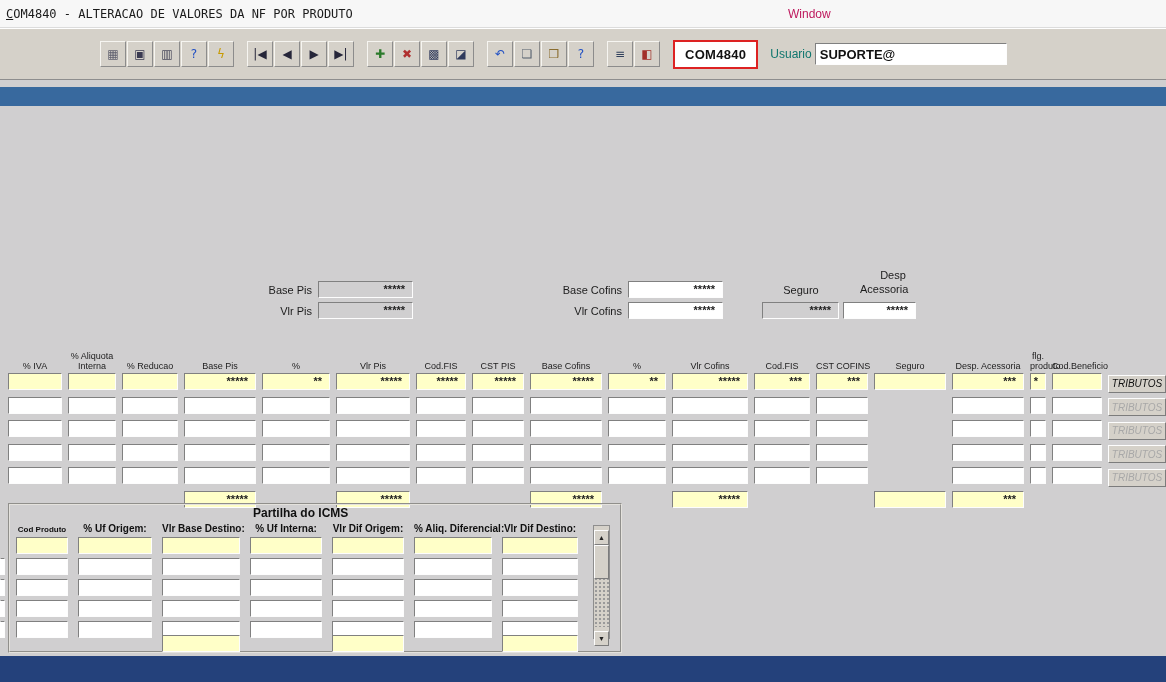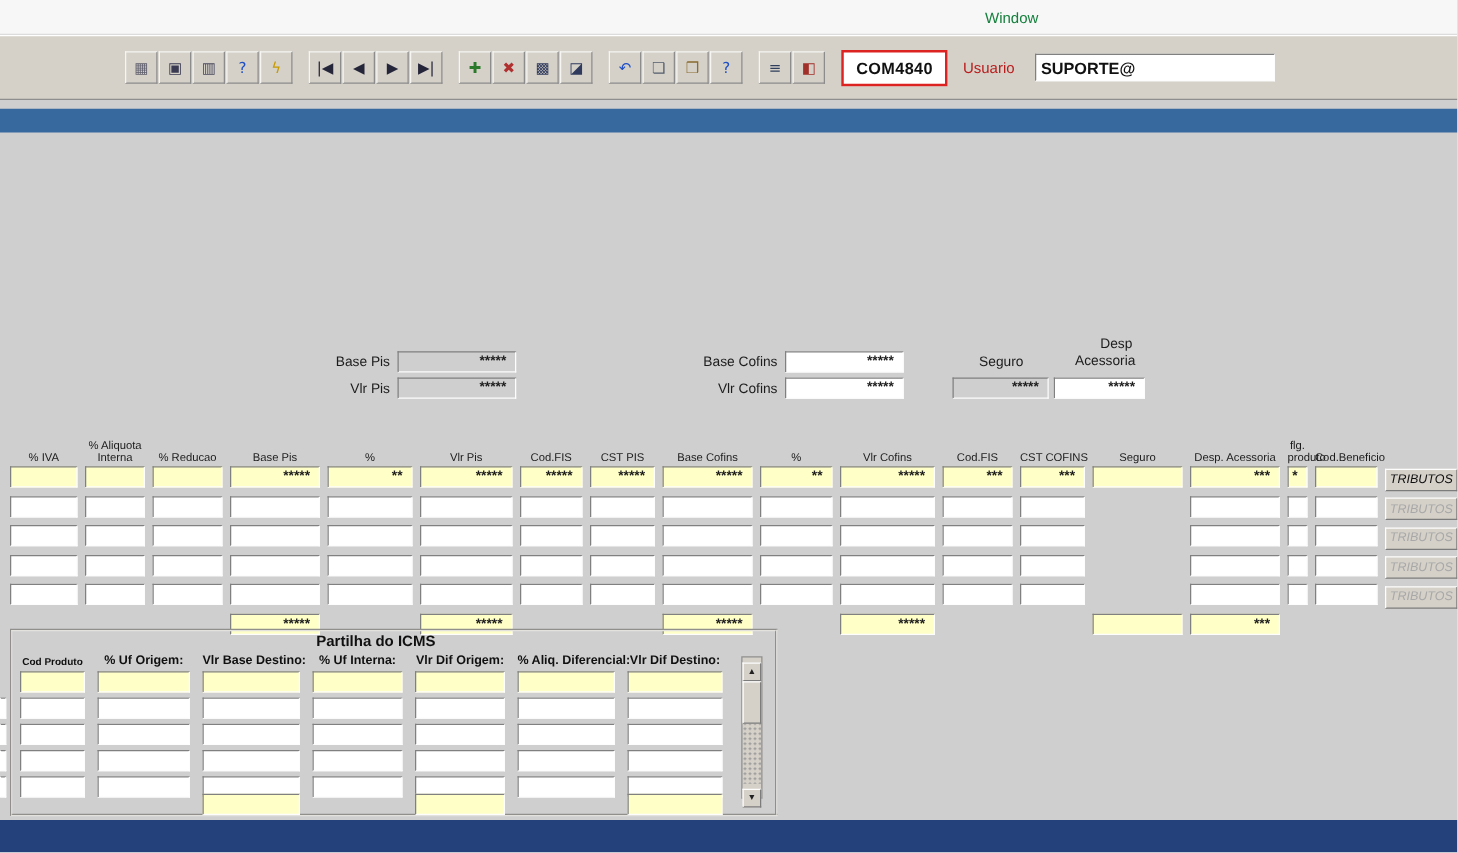--- a/index.html
+++ b/index.html
@@ -3,34 +3,34 @@
 <meta charset="utf-8">
 <style>
   * { box-sizing: border-box; }
   body { margin:0; background:#fff; font-family:"Liberation Sans", sans-serif; }
   .page { position:relative; width:1166px; height:682px; background:#d0cfd0; overflow:hidden; }
 
   
   .titlebar { position:absolute; top:0; left:0; width:100%; height:28px; background:#f7f7f7; border-bottom:1px solid #dcdcdc; }
   .tb-title { position:absolute; left:6px; top:7px; font-family:"DejaVu Sans Mono", monospace; font-size:12px; color:#1b1b1b; display:inline-block; }
   .tb-title::first-letter { text-decoration:underline; }
-  .tb-window { position:absolute; left:788px; top:7px; font-size:12px; color:#15803d; }
+  .tb-window { position:absolute; left:788px; top:7px; font-size:12px; color:#be185d; }
 
   
   .toolbar { position:absolute; top:28px; left:0; width:100%; height:52px; background:#d5d1c9;
              border-top:1px solid #ffffff; border-bottom:1px solid #8e8e8e; display:flex; align-items:center; }
   .tb-spacer { width:100px; height:100%; }
   .tb-group { display:flex; margin-right:12px; }
   .tb-btn { width:26px; height:26px; margin-right:1px; padding:0; background:#d5d1c9; cursor:pointer;
             border:1px solid; border-color:#f6f5f1 #8c8c8c #8c8c8c #f6f5f1;
             display:flex; align-items:center; justify-content:center; }
   .tb-glyph { font-size:12px; line-height:1; font-family:"DejaVu Sans", sans-serif; }
   .com-badge { border:2px solid #dd2222; background:#ffffff; color:#111; font-weight:bold; font-size:13px;
                padding:5px 10px; margin-right:12px; letter-spacing:.3px; }
-  .user-label { font-size:12px; color:#b91c1c; margin-right:16px; }
+  .user-label { font-size:12px; color:#0f766e; margin-right:3px; }
   .user-input { width:192px; height:22px; background:#fff; border:1px solid; border-color:#808080 #fdfdfd #fdfdfd #808080;
                 font-family:"Liberation Sans", sans-serif; font-weight:bold; font-size:13px; padding:2px 4px; color:#111; }
 
   
   .bluebar { position:absolute; top:87px; left:0; width:100%; height:19px; background:#38699e; }
   .statusbar { position:absolute; bottom:0; left:0; width:100%; height:26px; background:#24417b; }
 
   
   .lbl { position:absolute; font-size:11px; color:#1c1c1c; }
   .fld { height:17px; background:#ffffff; border:1px solid; border-color:#808080 #fdfdfd #fdfdfd #808080;
@@ -76,20 +76,21 @@
 
   .stub { position:absolute; left:0; width:5px; height:17px; background:#fff;
           border:1px solid; border-color:#808080 #fdfdfd #fdfdfd transparent; }
 </style>
 </head>
 <body>
 
 <div class="page">
 
   <div class="titlebar">
+    <span class="tb-title">COM4840 - ALTERACAO DE VALORES DA NF POR PRODUTO</span>
     <span class="tb-window">Window</span>
   </div>
 
   <div class="toolbar">
     <div class="tb-spacer"></div>
     <div style="display:flex;">
         <div class="tb-group">
           <button class="tb-btn">
             <span class="tb-glyph" style="color: rgb(95, 95, 110);">▦</span>
           </button>

